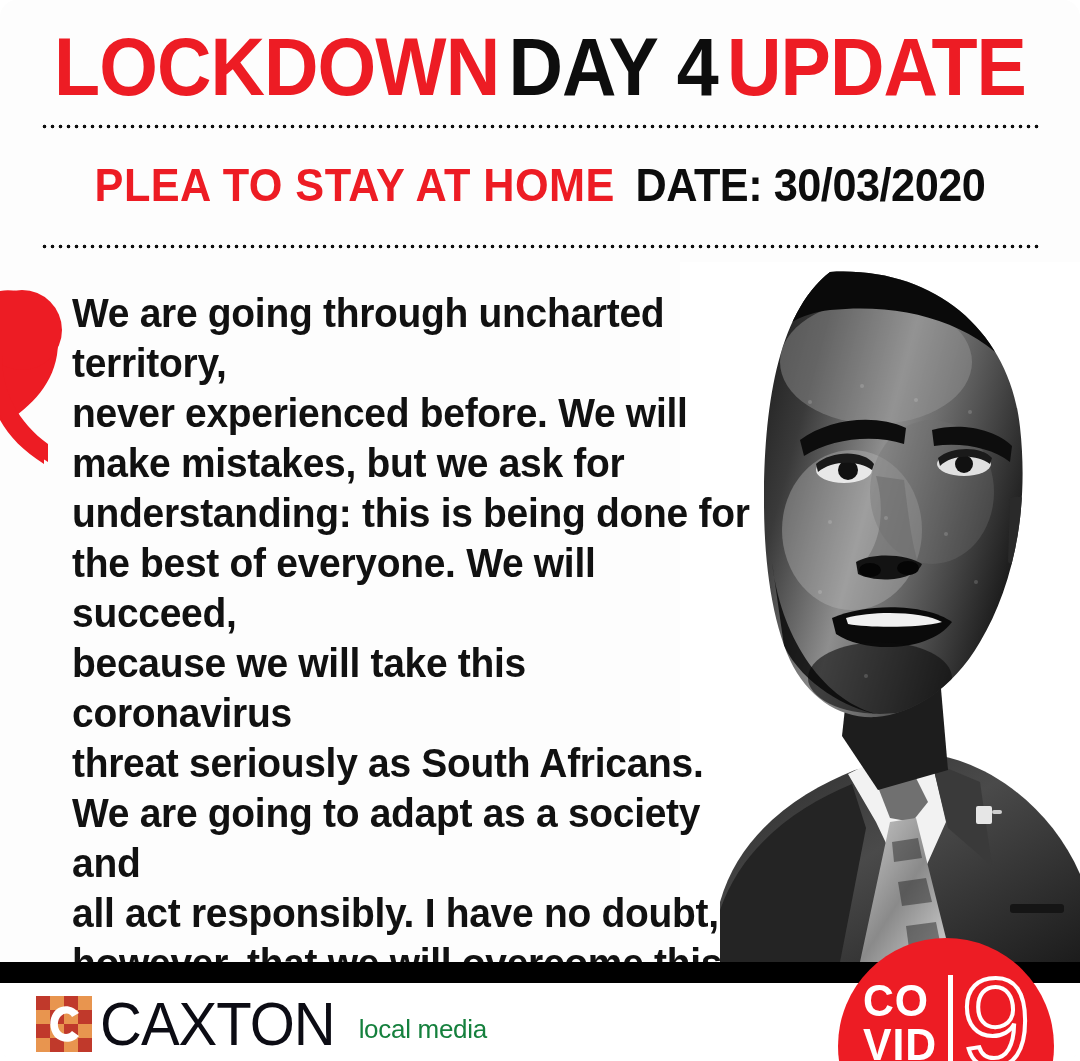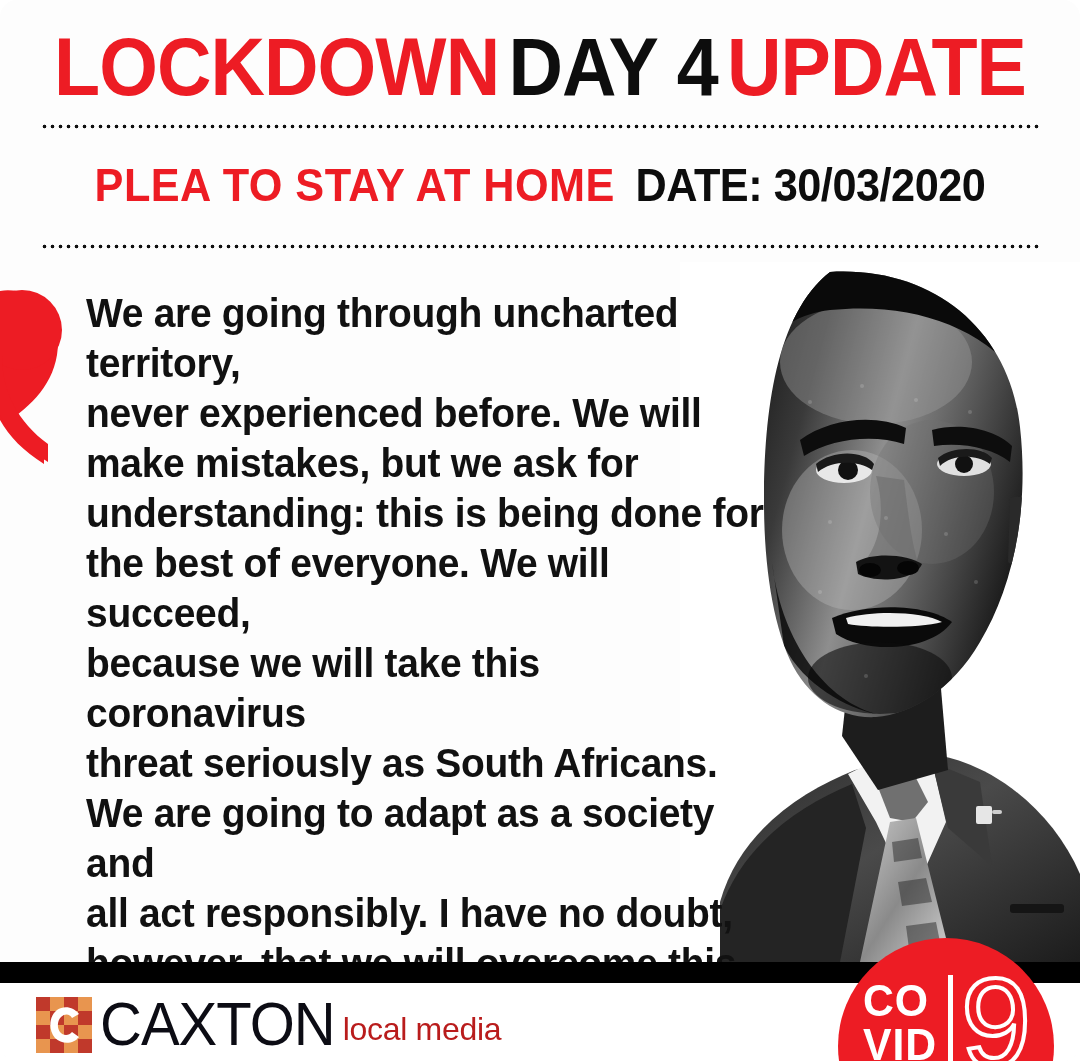--- a/index.html
+++ b/index.html
@@ -87,21 +87,21 @@
     position: absolute;
     left: -8px;
     top: 286px;
     width: 72px;
     height: 180px;
   }
 
   
   .quote-block {
     position: absolute;
-    left: 86px;
+    left: 72px;
     top: 288px;
     width: 720px;
   }
   .quote-text {
     margin: 0;
     font-family: "Liberation Sans", sans-serif;
     font-weight: bold;
     font-size: 41px;
     line-height: 50px;
     color: #111111;
@@ -143,21 +143,21 @@
     width: 1080px;
     height: 78px;
     background: #ffffff;
   }
 
   .caxton {
     position: absolute;
     left: 36px;
     top: 995px;
     display: flex;
-    align-items: flex-end;
+    align-items: center;
     height: 58px;
   }
   .caxton-mark {
     position: relative;
     width: 56px;
     height: 56px;
     flex: 0 0 56px;
   }
   .caxton-word {
     font-family: "Liberation Sans", sans-serif;
@@ -165,24 +165,24 @@
     font-size: 58px;
     line-height: 58px;
     color: #0c0c14;
     letter-spacing: -1px;
     margin-left: 8px;
     transform: scaleY(1.06);
   }
   .caxton-sub {
     font-family: "Liberation Sans", sans-serif;
     font-weight: normal;
-    font-size: 32px;
+    font-size: 26px;
     line-height: 40px;
-    color: #b91c1c;
-    margin-left: 8px;
+    color: #15803d;
+    margin-left: 24px;
     align-self: flex-end;
     padding-bottom: 4px;
     letter-spacing: -0.3px;
   }
 
   .covid-badge {
     position: absolute;
     left: 838px;
     top: 938px;
     width: 216px;

